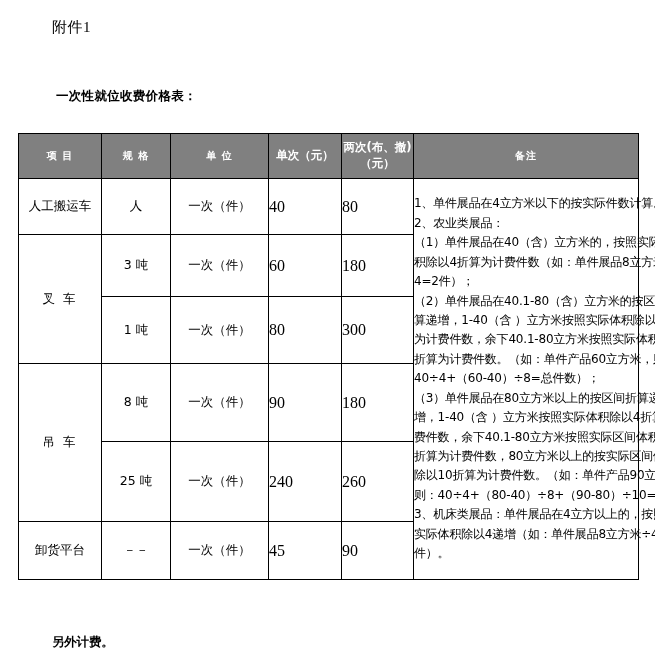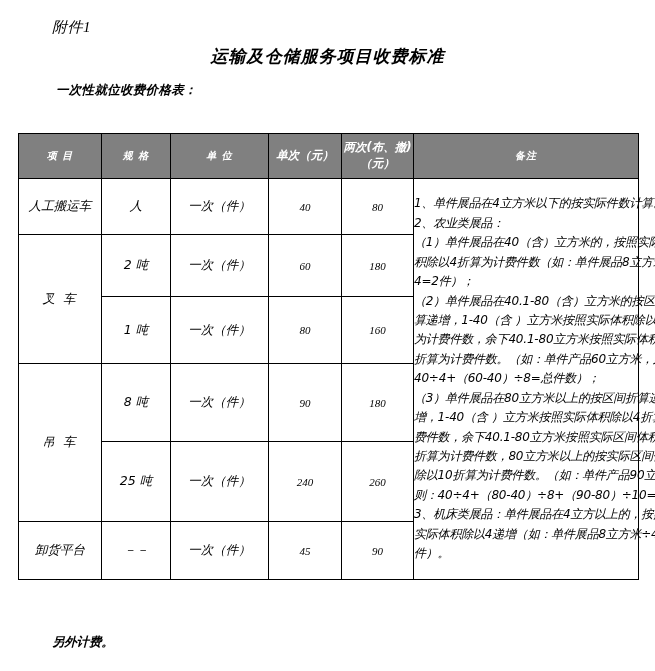--- a/index.html
+++ b/index.html
@@ -12,21 +12,20 @@
     height: 671px;
     font-family: "Liberation Serif", "DejaVu Serif", serif;
     color: #000000;
     overflow: hidden;
   }
   .page {
     position: relative;
     width: 655px;
     height: 671px;
     box-sizing: border-box;
-    font-style: italic;
   }
   .attachment-label {
     position: absolute;
     left: 52px;
     top: 18px;
     font-size: 15px;
     letter-spacing: 0.5px;
     font-family: "Liberation Serif", "DejaVu Serif", serif;
   }
   .doc-title {
@@ -36,21 +35,21 @@
     top: 45px;
     text-align: center;
     font-size: 17px;
     font-weight: bold;
     letter-spacing: 1px;
     font-family: "Liberation Serif", "DejaVu Serif", serif;
   }
   .subtitle {
     position: absolute;
     left: 56px;
-    top: 82px;
+    top: 88px;
     font-size: 12.5px;
     font-weight: bold;
     letter-spacing: 0.3px;
     font-family: "DejaVu Sans", "Liberation Sans", sans-serif;
   }
   table.price-table {
     position: absolute;
     left: 18px;
     top: 133px;
     width: 620px;
@@ -83,22 +82,21 @@
     letter-spacing: 2px;
     font-family: "DejaVu Sans", "Liberation Sans", sans-serif;
   }
   td.cell-item.tight { letter-spacing: 0px; }
   td.cell-spec, td.cell-unit {
     text-align: center;
     font-size: 12.5px;
     font-family: "DejaVu Sans", "Liberation Sans", sans-serif;
   }
   td.cell-num {
-    text-align: center;
-    font-size: 11px;
+    font-size: 16px;
     font-family: "Liberation Serif", "DejaVu Serif", serif;
   }
   td.cell-remark {
     vertical-align: top;
     padding: 6px 4px 4px 5px;
     font-size: 12px;
     line-height: 1.62;
     text-align: justify;
     font-family: "DejaVu Sans", "Liberation Sans", sans-serif;
   }
@@ -121,21 +119,20 @@
   .footer-note .note-line { display: block; }
   .footer-note .indent { padding-left: 30px; }
 </style>
 </head>
 <body>
 
 <div class="page">
 
   <div class="attachment-label">附件1</div>
 
-  <div class="doc-title">运输及仓储服务项目收费标准</div>
 
   <div class="subtitle">一次性就位收费价格表：</div>
 
   <table class="price-table">
     <colgroup>
       <col style="width:83px">
       <col style="width:69px">
       <col style="width:98px">
       <col style="width:73px">
       <col style="width:72px">
@@ -179,31 +176,31 @@
           <span class="remark-line">除以10折算为计费件数。（如：单件产品90立方米，</span>
           <span class="remark-line">则：40÷4+（80-40）÷8+（90-80）÷10=总件数）</span>
           <span class="remark-line">3、机床类展品：单件展品在4立方以上的，按照</span>
           <span class="remark-line">实际体积除以4递增（如：单件展品8立方米÷4=2</span>
           <span class="remark-line">件）。</span>
         </td>
       </tr>
 
       <tr style="height:62px">
         <td class="cell-item" rowspan="2">叉 车</td>
-        <td class="cell-spec">2 吨</td>
+        <td class="cell-spec">3 吨</td>
         <td class="cell-unit">一次（件）</td>
         <td class="cell-num">60</td>
         <td class="cell-num">180</td>
       </tr>
 
       <tr style="height:67px">
         <td class="cell-spec">1 吨</td>
         <td class="cell-unit">一次（件）</td>
         <td class="cell-num">80</td>
-        <td class="cell-num">160</td>
+        <td class="cell-num">300</td>
       </tr>
 
       <tr style="height:78px">
         <td class="cell-item" rowspan="2">吊 车</td>
         <td class="cell-spec">8 吨</td>
         <td class="cell-unit">一次（件）</td>
         <td class="cell-num">90</td>
         <td class="cell-num">180</td>
       </tr>
 

